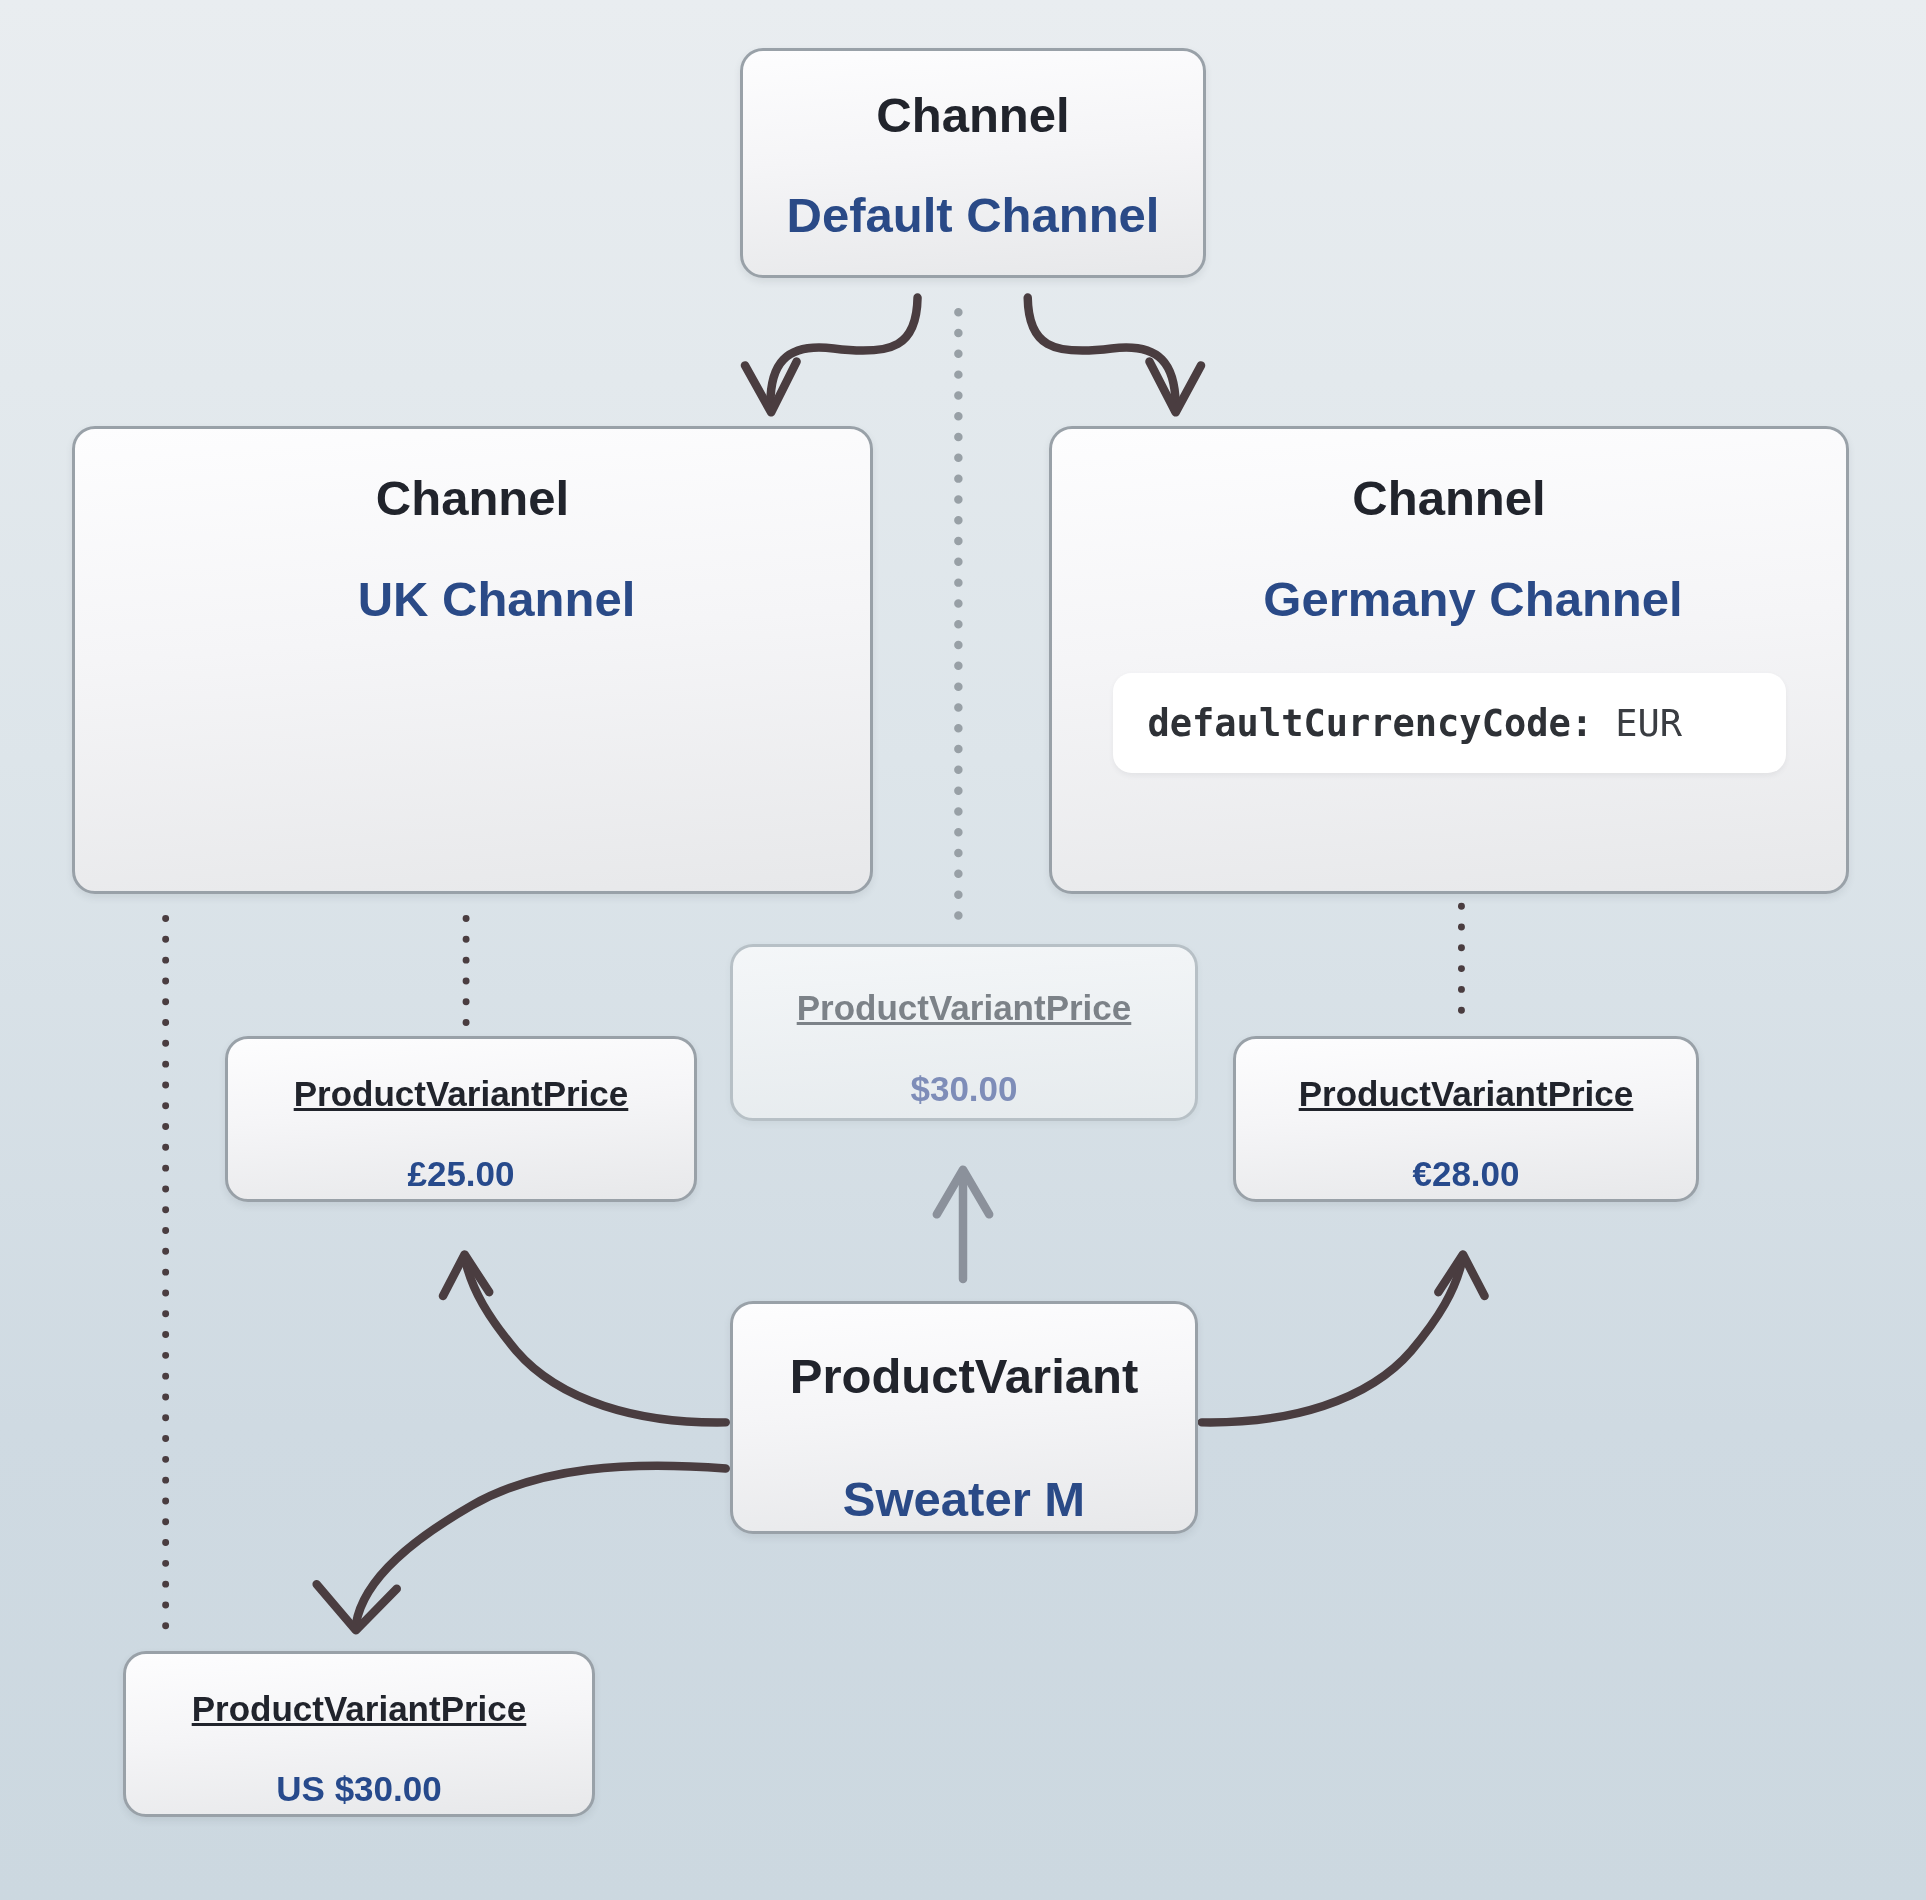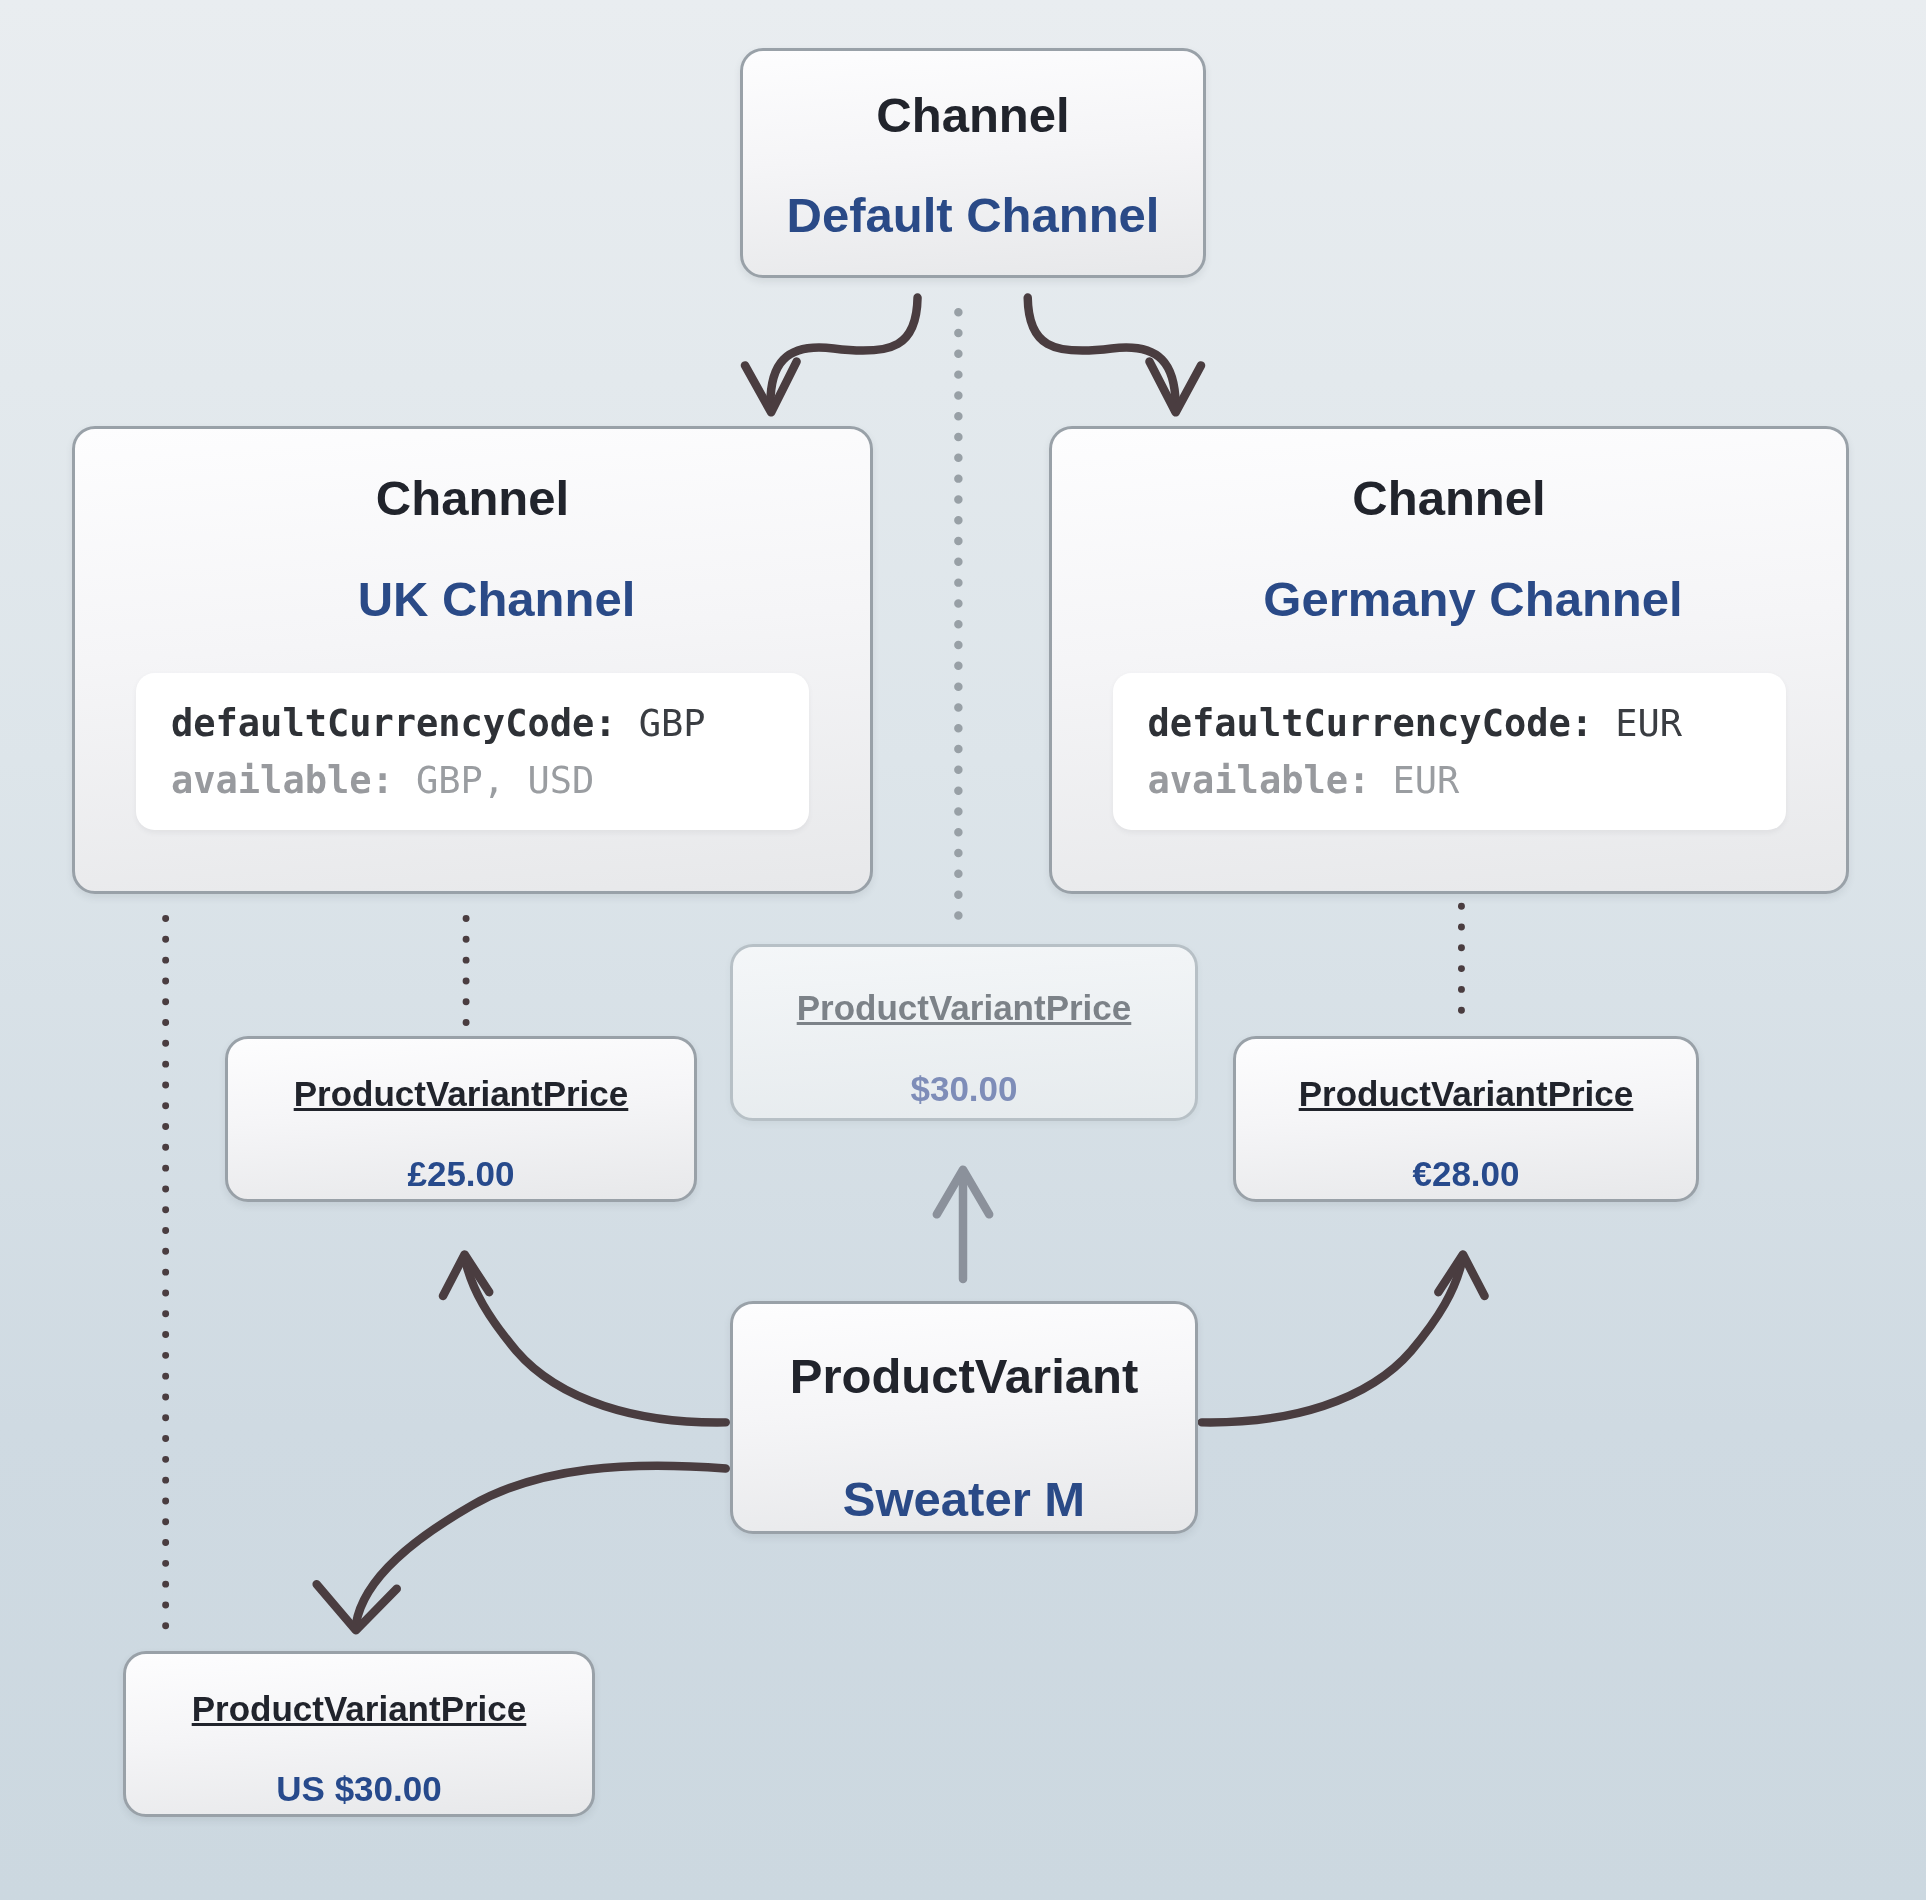--- a/index.html
+++ b/index.html
@@ -95,32 +95,27 @@
   </svg>
 
   <div class="node n-default" style="left:740px;top:48px;width:466px;height:230px;">
     <div class="entity">Channel</div>
     <div class="name">Default Channel</div>
   </div>
 
   <div class="node n-channel" style="left:72px;top:426px;width:801px;height:468px;">
     <div class="entity">Channel</div>
     <div class="name">UK Channel</div>
-    <div class="codeblock">
-      <div><span class="code-key">defaultCurrencyCode:</span><span class="code-val"> </span><span class="code-val">GBP</span></div>
-      <div class="muted"><span class="code-key">available:</span><span class="code-val"> </span><span class="code-val">GBP, USD</span></div>
-    </div>
   </div>
 
   <div class="node n-channel" style="left:1049px;top:426px;width:800px;height:468px;">
     <div class="entity">Channel</div>
     <div class="name">Germany Channel</div>
     <div class="codeblock">
       <div><span class="code-key">defaultCurrencyCode:</span><span class="code-val"> </span><span class="code-val">EUR</span></div>
-      <div class="muted"><span class="code-key">available:</span><span class="code-val"> </span><span class="code-val">EUR</span></div>
     </div>
   </div>
 
   <div class="node pvp faded n-fadedprice" style="left:730px;top:944px;width:468px;height:177px;">
     <div class="entity">ProductVariantPrice</div>
     <div class="name">$30.00</div>
   </div>
 
   <div class="node pvp" style="left:225px;top:1036px;width:472px;height:166px;">
     <div class="entity">ProductVariantPrice</div>

